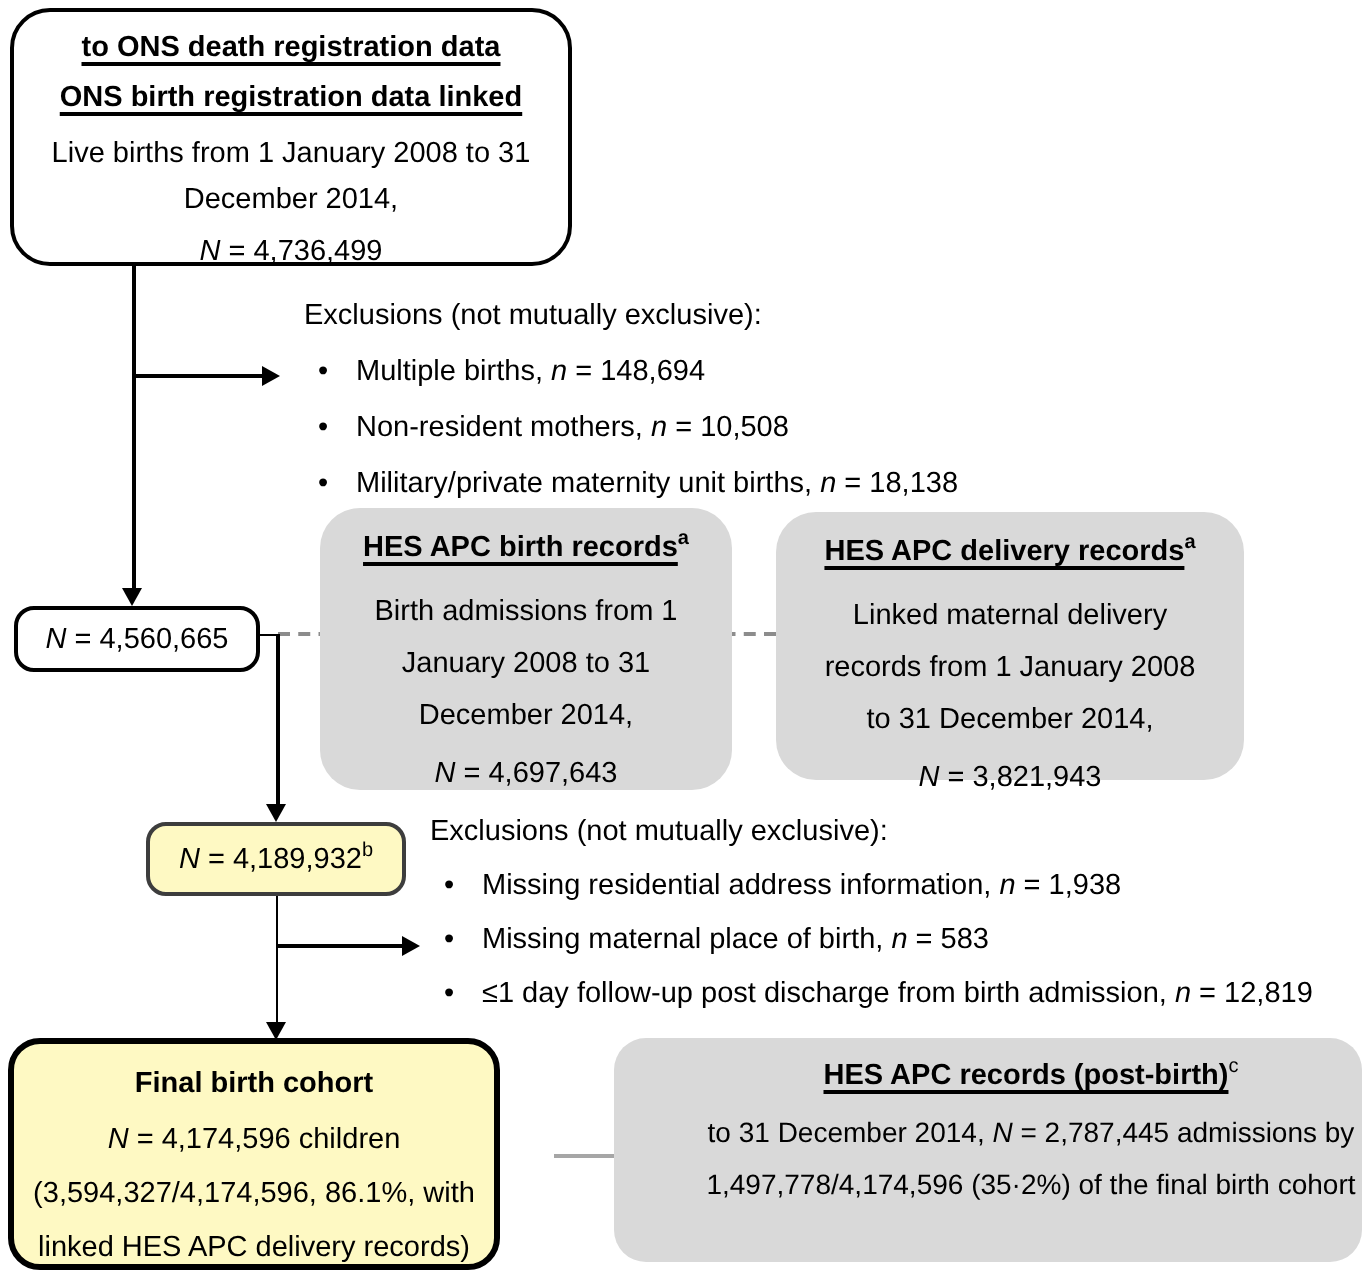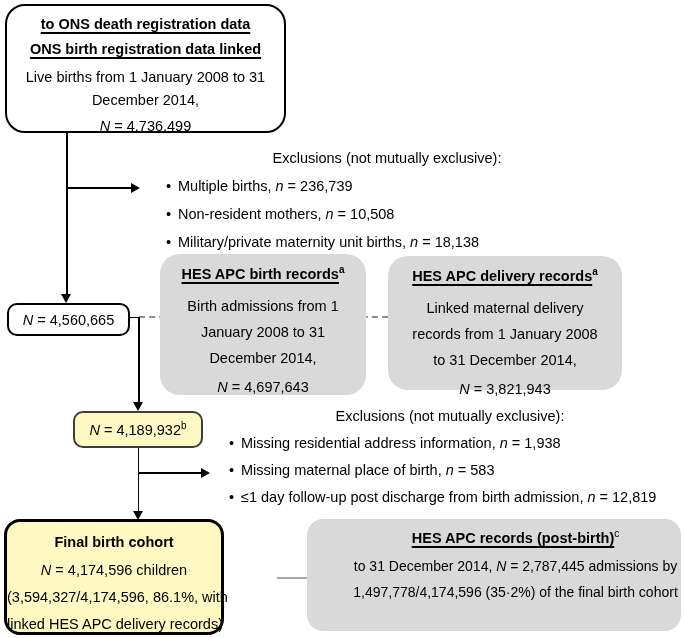--- a/index.html
+++ b/index.html
@@ -24,21 +24,21 @@
   sup { font-size:10px; line-height:0; }
   .vline, .hline { position:absolute; background:#000; z-index:1; }
   .gray-line { position:absolute; background:#a6a6a6; z-index:1; }
   .dashed-line { position:absolute; border-top:2px dashed #8c8c8c; z-index:0; }
   .arr-down { position:absolute; width:0; height:0; z-index:1;
     border-left:5.5px solid transparent; border-right:5.5px solid transparent;
     border-top:9px solid #000; }
   .arr-right { position:absolute; width:0; height:0; z-index:1;
     border-top:5.5px solid transparent; border-bottom:5.5px solid transparent;
     border-left:9px solid #000; }
-  .excl { position:absolute; text-align:center; z-index:2; }
+  .excl { position:absolute; text-align:left; z-index:2; }
   .brow { display:flex; align-items:flex-start; }
   .bullet { width:19px; flex:0 0 19px; padding-left:7px; }
   
   .ons-box { padding-top:6px; }
   .ons-box .title-line { line-height:25px; }
   .ons-box .body-block { margin-top:4px; }
   .ons-box .body-line { line-height:23px; }
   .ons-box .n-line { margin-top:3px; line-height:23px; }
   .hes-box { padding-top:9px; }
   .hes-box .title-line { line-height:22px; margin-bottom:8px; }
@@ -83,21 +83,21 @@
       <div class="body-line line">Live births from 1 January 2008 to 31</div>
       <div class="body-line line">December 2014,</div>
     </div>
     <div class="n-line line"><span class="it">N</span><span> = 4,736,499</span></div>
   </div>
 
   <div class="excl excl-1" style="left:152px; top:144px; width:470px;">
     <div class="line">Exclusions (not mutually exclusive):</div>
     <div class="brow">
       <span class="bullet">•</span>
-      <span class="line"><span>Multiple births, </span><span class="it">n</span><span> = 236,739</span></span>
+      <span class="line"><span>Multiple births, </span><span class="it">n</span><span> = 148,694</span></span>
     </div>
     <div class="brow">
       <span class="bullet">•</span>
       <span class="line"><span>Non-resident mothers, </span><span class="it">n</span><span> = 10,508</span></span>
     </div>
     <div class="brow">
       <span class="bullet">•</span>
       <span class="line"><span>Military/private maternity unit births, </span><span class="it">n</span><span> = 18,138</span></span>
     </div>
   </div>
@@ -135,21 +135,21 @@
     <div class="brow">
       <span class="bullet">•</span>
       <span class="line"><span>Missing maternal place of birth, </span><span class="it">n</span><span> = 583</span></span>
     </div>
     <div class="brow">
       <span class="bullet">•</span>
       <span class="line"><span>≤1 day follow-up post discharge from birth admission, </span><span class="it">n</span><span> = 12,819</span></span>
     </div>
   </div>
 
-  <div class="box mid-box border-black rounded-md cohort-box" style="left:4px; top:519px; width:220px; height:116px;">
+  <div class="box mid-box border-black rounded-md cohort-box" style="left:4px; top:519px; width:246px; height:116px;">
     <div class="title-line line b">Final birth cohort</div>
     <div class="body-line line"><span class="it">N</span><span> = 4,174,596 children</span></div>
     <div class="body-line line">(3,594,327/4,174,596, 86.1%, with</div>
     <div class="body-line line">linked HES APC delivery records)</div>
   </div>
 
   <div class="box light-box rounded-md pb-box" style="left:307px; top:519px; width:374px; height:112px;padding-left:43px;">
     <div class="title-line line"><span class="b u">HES APC records (post-birth)</span><sup>c</sup></div>
     <div class="body-line line"><span>to 31 December 2014, </span><span class="it">N</span><span> = 2,787,445 admissions by</span></div>
     <div class="body-line line">1,497,778/4,174,596 (35·2%) of the final birth cohort</div>

